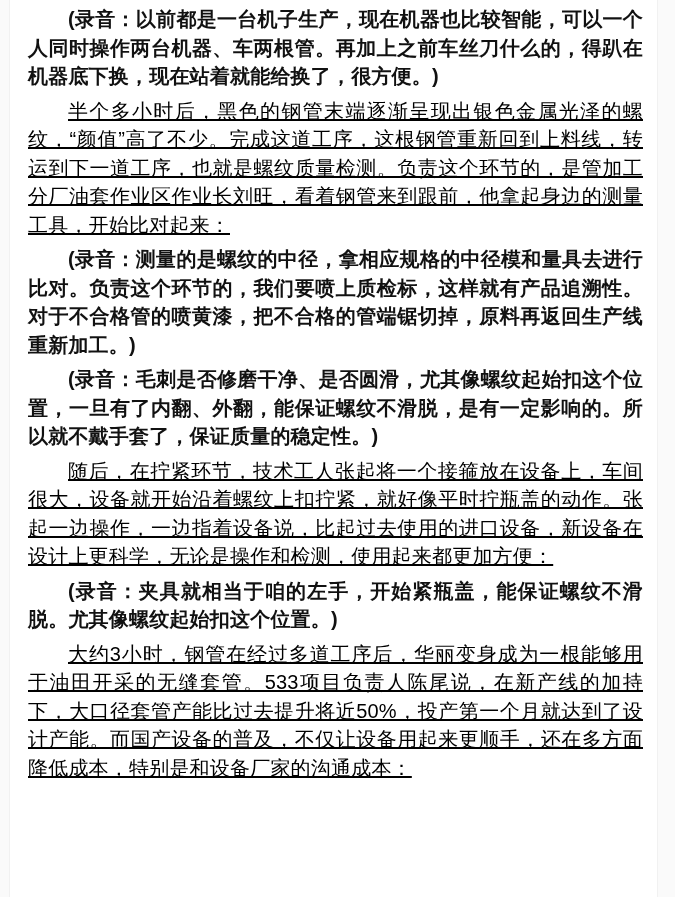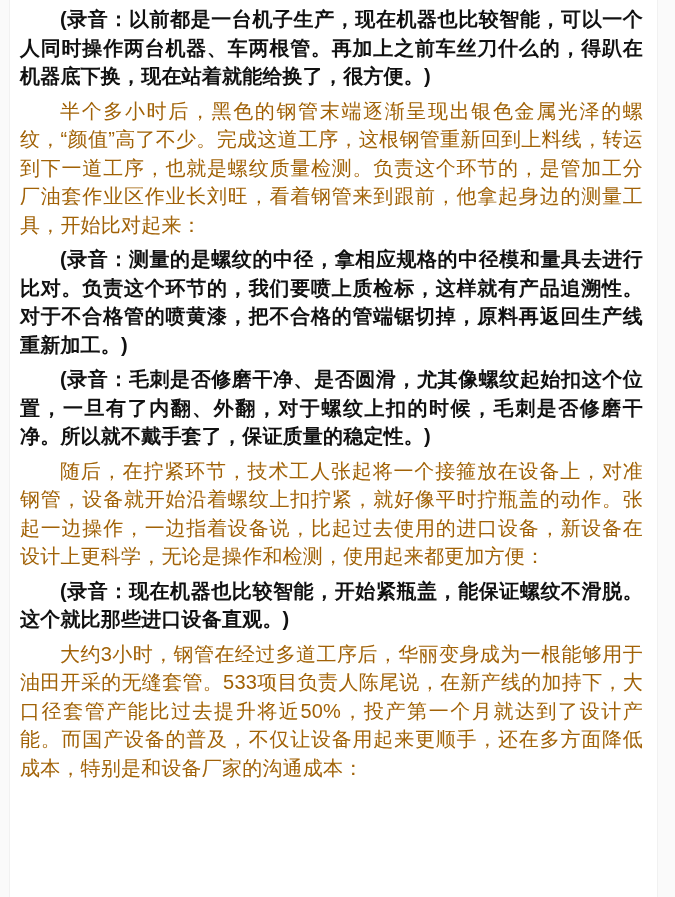--- a/index.html
+++ b/index.html
@@ -17,44 +17,45 @@
     box-sizing: border-box;
     margin-left: 9px;
     width: 649px;
     min-height: 897px;
     background: #ffffff;
     border-left: 1px solid #f1f1f1;
     border-right: 1px solid #f1f1f1;
     padding: 5px 14px 8px 10px;
   }
   .article-body p {
-    margin: 0 0 6px 0;
+    margin: 0 0 6px 8px;
     font-size: 20px;
     line-height: 28.5px;
     text-indent: 2em;
     text-align: justify;
     text-justify: inter-ideograph;
     letter-spacing: 0.2px;
     word-break: break-all;
   }
   .article-body p.normal {
-    color: #a16207;
+    color: #000000;
     font-weight: 400;
+    text-decoration: underline;
   }
   .article-body p.quote {
     color: #111111;
     font-weight: 700;
   }
 </style>
 </head>
 <body>
 
 <div class="article-card">
   <div class="article-body">
     <p class="quote">(录音：以前都是一台机子生产，现在机器也比较智能，可以一个人同时操作两台机器、车两根管。再加上之前车丝刀什么的，得趴在机器底下换，现在站着就能给换了，很方便。)</p>
     <p class="normal">半个多小时后，黑色的钢管末端逐渐呈现出银色金属光泽的螺纹，“颜值”高了不少。完成这道工序，这根钢管重新回到上料线，转运到下一道工序，也就是螺纹质量检测。负责这个环节的，是管加工分厂油套作业区作业长刘旺，看着钢管来到跟前，他拿起身边的测量工具，开始比对起来：</p>
     <p class="quote">(录音：测量的是螺纹的中径，拿相应规格的中径模和量具去进行比对。负责这个环节的，我们要喷上质检标，这样就有产品追溯性。对于不合格管的喷黄漆，把不合格的管端锯切掉，原料再返回生产线重新加工。)</p>
-    <p class="quote">(录音：毛刺是否修磨干净、是否圆滑，尤其像螺纹起始扣这个位置，一旦有了内翻、外翻，对于螺纹上扣的时候，毛刺是否修磨干净。所以就不戴手套了，保证质量的稳定性。)</p>
-    <p class="normal">随后，在拧紧环节，技术工人张起将一个接箍放在设备上，对准钢管，设备就开始沿着螺纹上扣拧紧，就好像平时拧瓶盖的动作。张起一边操作，一边指着设备说，比起过去使用的进口设备，新设备在设计上更科学，无论是操作和检测，使用起来都更加方便：</p>
-    <p class="quote">(录音：现在机器也比较智能，开始紧瓶盖，能保证螺纹不滑脱。这个就比那些进口设备直观。)</p>
+    <p class="quote">(录音：毛刺是否修磨干净、是否圆滑，尤其像螺纹起始扣这个位置，一旦有了内翻、外翻，能保证螺纹不滑脱，是有一定影响的。所以就不戴手套了，保证质量的稳定性。)</p>
+    <p class="normal">随后，在拧紧环节，技术工人张起将一个接箍放在设备上，车间很大，设备就开始沿着螺纹上扣拧紧，就好像平时拧瓶盖的动作。张起一边操作，一边指着设备说，比起过去使用的进口设备，新设备在设计上更科学，无论是操作和检测，使用起来都更加方便：</p>
+    <p class="quote">(录音：夹具就相当于咱的左手，开始紧瓶盖，能保证螺纹不滑脱。尤其像螺纹起始扣这个位置。)</p>
     <p class="normal">大约3小时，钢管在经过多道工序后，华丽变身成为一根能够用于油田开采的无缝套管。533项目负责人陈尾说，在新产线的加持下，大口径套管产能比过去提升将近50%，投产第一个月就达到了设计产能。而国产设备的普及，不仅让设备用起来更顺手，还在多方面降低成本，特别是和设备厂家的沟通成本：</p>
   </div>
 </div>
 
 </body></html>

